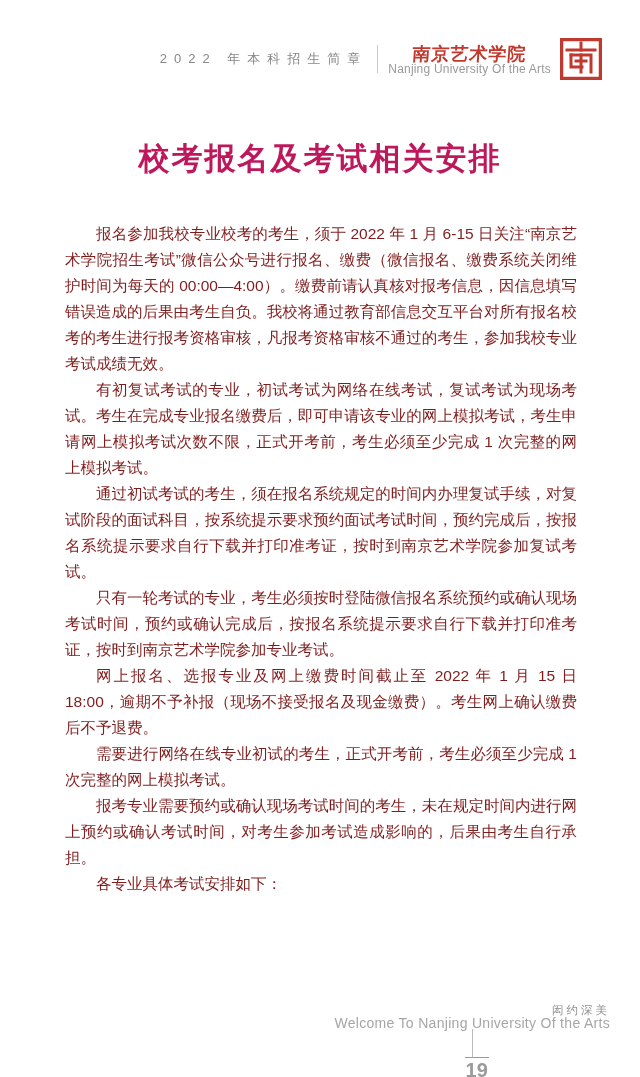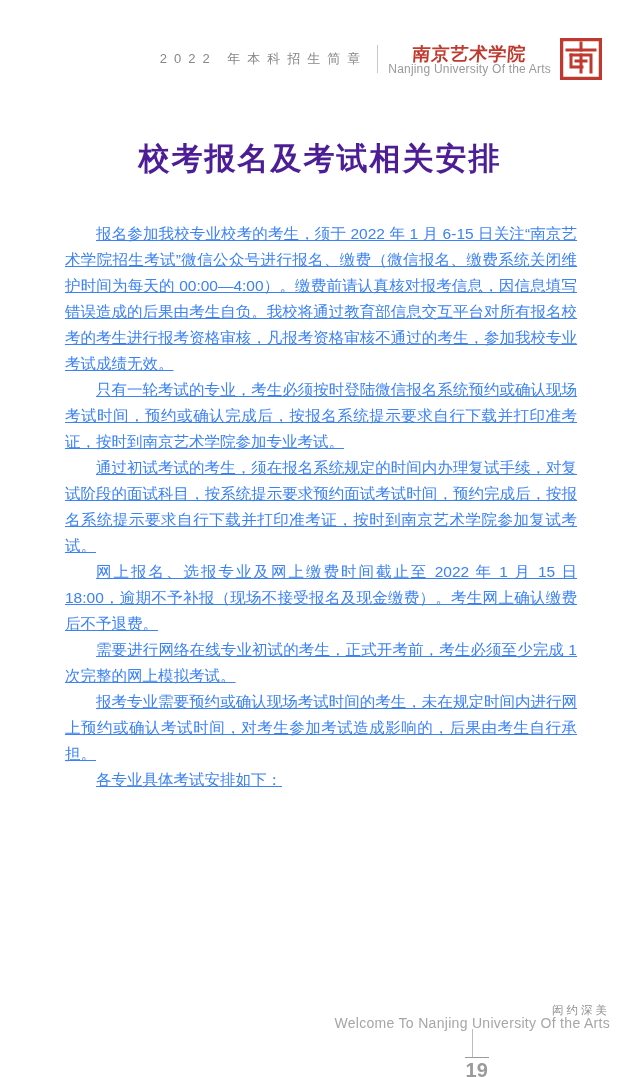--- a/index.html
+++ b/index.html
@@ -35,34 +35,33 @@
   .logo-en{
     color:#9a9a9a;font-size:12px;line-height:11px;letter-spacing:0.2px;
     white-space:nowrap;
   }
   .seal{width:42px;height:42px;flex:0 0 auto;}
 
   
   .page-title{
     position:absolute;top:138px;left:0;right:0;
     margin:0;text-align:center;
-    color:#4c1d95;font-size:31px;font-weight:bold;letter-spacing:2px;
+    color:#be185d;font-size:31px;font-weight:bold;letter-spacing:2px;
     font-family:"Liberation Sans","DejaVu Sans",sans-serif;
   }
 
   
   .body-text{
     position:absolute;top:221px;left:65px;width:512px;
   }
   .body-text p{
     margin:0;padding:0;
-    color:#3b82f6;font-size:15.5px;line-height:26px;
+    color:#7f1d1d;font-size:15.5px;line-height:26px;
     text-align:justify;text-indent:2em;
     font-family:"Liberation Sans","DejaVu Sans",sans-serif;
-    text-decoration:underline;
   }
 
   
   .footer-row{
     position:absolute;top:1003px;right:21px;
     display:flex;align-items:center;flex-direction:column;
   }
   .motto-block{text-align:right;margin-right:9px;}
   .motto{
     color:#8f8f8f;font-size:11.5px;letter-spacing:3px;line-height:14px;
@@ -106,22 +105,23 @@
           <line x1="16" y1="23" x2="26" y2="23"></line>
         </g>
       </svg>
     </span>
   </div>
 
   <h1 class="page-title">校考报名及考试相关安排</h1>
 
   <div class="body-text">
     <p>报名参加我校专业校考的考生，须于 2022 年 1 月 6-15 日关注“南京艺术学院招生考试”微信公众号进行报名、缴费（微信报名、缴费系统关闭维护时间为每天的 00:00—4:00）。缴费前请认真核对报考信息，因信息填写错误造成的后果由考生自负。我校将通过教育部信息交互平台对所有报名校考的考生进行报考资格审核，凡报考资格审核不通过的考生，参加我校专业考试成绩无效。</p>
+    <p>有初复试考试的专业，初试考试为网络在线考试，复试考试为现场考试。考生在完成专业报名缴费后，即可申请该专业的网上模拟考试，考生申请网上模拟考试次数不限，正式开考前，考生必须至少完成 1 次完整的网上模拟考试。</p>
+    <p>通过初试考试的考生，须在报名系统规定的时间内办理复试手续，对复试阶段的面试科目，按系统提示要求预约面试考试时间，预约完成后，按报名系统提示要求自行下载并打印准考证，按时到南京艺术学院参加复试考试。</p>
     <p>只有一轮考试的专业，考生必须按时登陆微信报名系统预约或确认现场考试时间，预约或确认完成后，按报名系统提示要求自行下载并打印准考证，按时到南京艺术学院参加专业考试。</p>
-    <p>通过初试考试的考生，须在报名系统规定的时间内办理复试手续，对复试阶段的面试科目，按系统提示要求预约面试考试时间，预约完成后，按报名系统提示要求自行下载并打印准考证，按时到南京艺术学院参加复试考试。</p>
     <p>网上报名、选报专业及网上缴费时间截止至 2022 年 1 月 15 日 18:00，逾期不予补报（现场不接受报名及现金缴费）。考生网上确认缴费后不予退费。</p>
     <p>需要进行网络在线专业初试的考生，正式开考前，考生必须至少完成 1 次完整的网上模拟考试。</p>
     <p>报考专业需要预约或确认现场考试时间的考生，未在规定时间内进行网上预约或确认考试时间，对考生参加考试造成影响的，后果由考生自行承担。</p>
     <p>各专业具体考试安排如下：</p>
   </div>
 
   <div class="footer-row">
     <div class="motto-block">
       <div class="motto">闳约深美</div>
       <div class="welcome">Welcome To Nanjing University Of the Arts</div>

